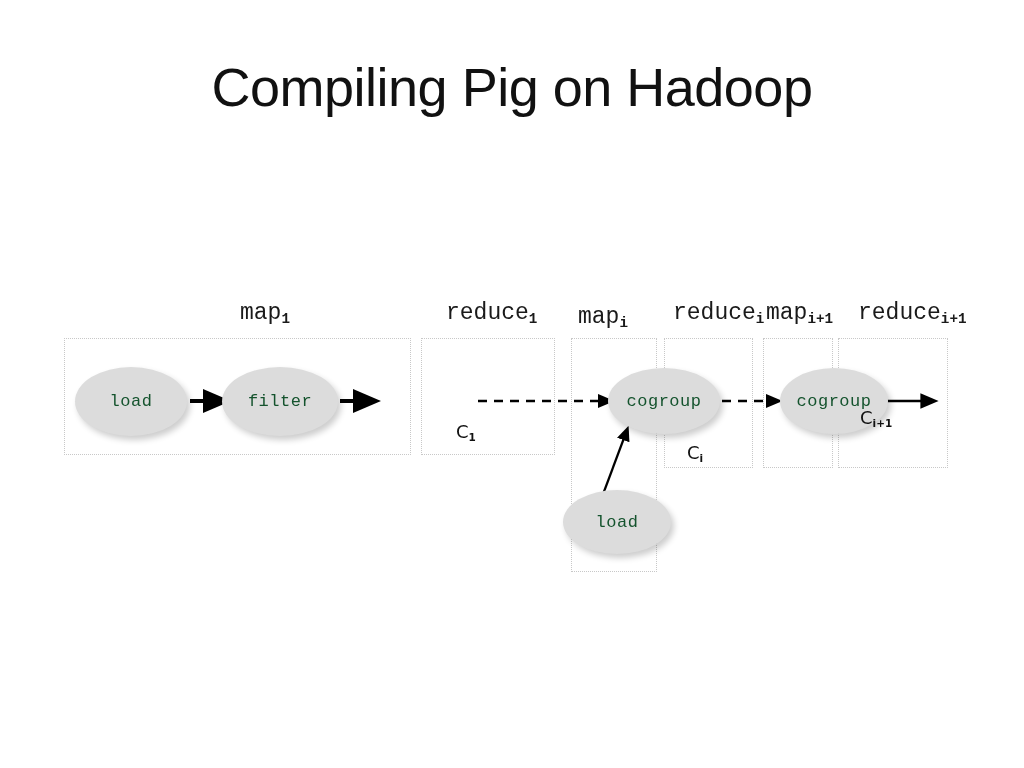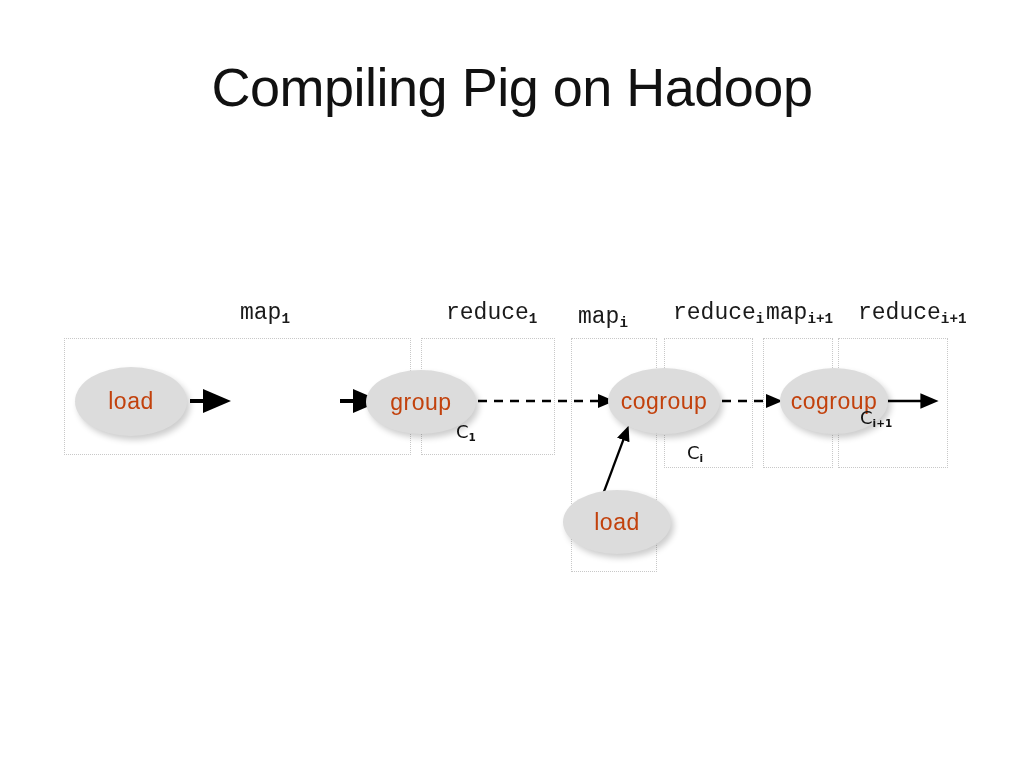--- a/index.html
+++ b/index.html
@@ -76,23 +76,23 @@
   .node {
     position: absolute;
     border-radius: 50%;
     background: #dcdcdc;
     box-shadow: 3px 4px 6px rgba(0,0,0,0.20);
     display: flex;
     align-items: center;
     justify-content: center;
   }
   .node-label {
-    font-family: Liberation Sans, sans-serif;
-    font-size: 23px;
-    color: #c2410c;
+    font-family: Liberation Mono, monospace;
+    font-size: 17px;
+    color: #14532d;
     letter-spacing: 0.5px;
     white-space: nowrap;
   }
 
   
   .c-label {
     position: absolute;
     font-family: "DejaVu Sans", sans-serif;
     font-size: 18px;
     color: #111111;
@@ -190,24 +190,24 @@
 
       <g>
         <line x1="602" y1="497" x2="624" y2="438" stroke="#000000" stroke-width="2.2" marker-end="url(#ah)"></line>
       </g>
     </svg>
 
     <div class="node" style="left:75px; top:367px; width:112px; height:69px;">
       <span class="node-label">load</span>
     </div>
 
-
-    <div class="node" style="left:366px; top:370px; width:110px; height:64px;">
-      <span class="node-label">group</span>
-    </div>
+    <div class="node" style="left:222px; top:367px; width:116px; height:69px;">
+      <span class="node-label">filter</span>
+    </div>
+
 
     <div class="node" style="left:608px; top:368px; width:112px; height:66px;">
       <span class="node-label">cogroup</span>
     </div>
 
     <div class="node" style="left:780px; top:368px; width:108px; height:66px;">
       <span class="node-label">cogroup</span>
     </div>
 
     <div class="node" style="left:563px; top:490px; width:108px; height:64px;">

